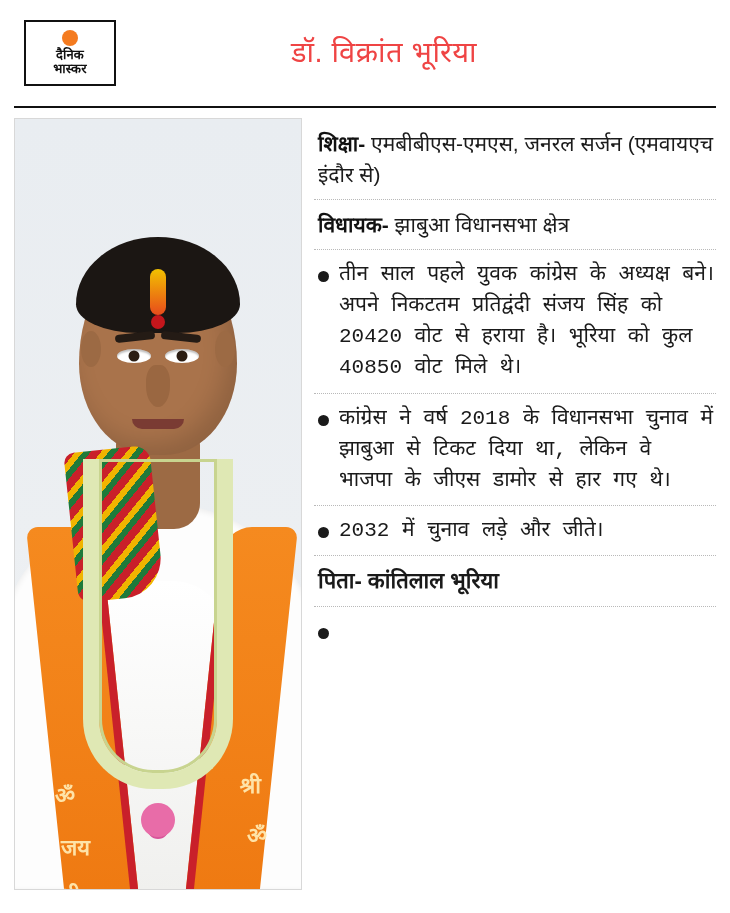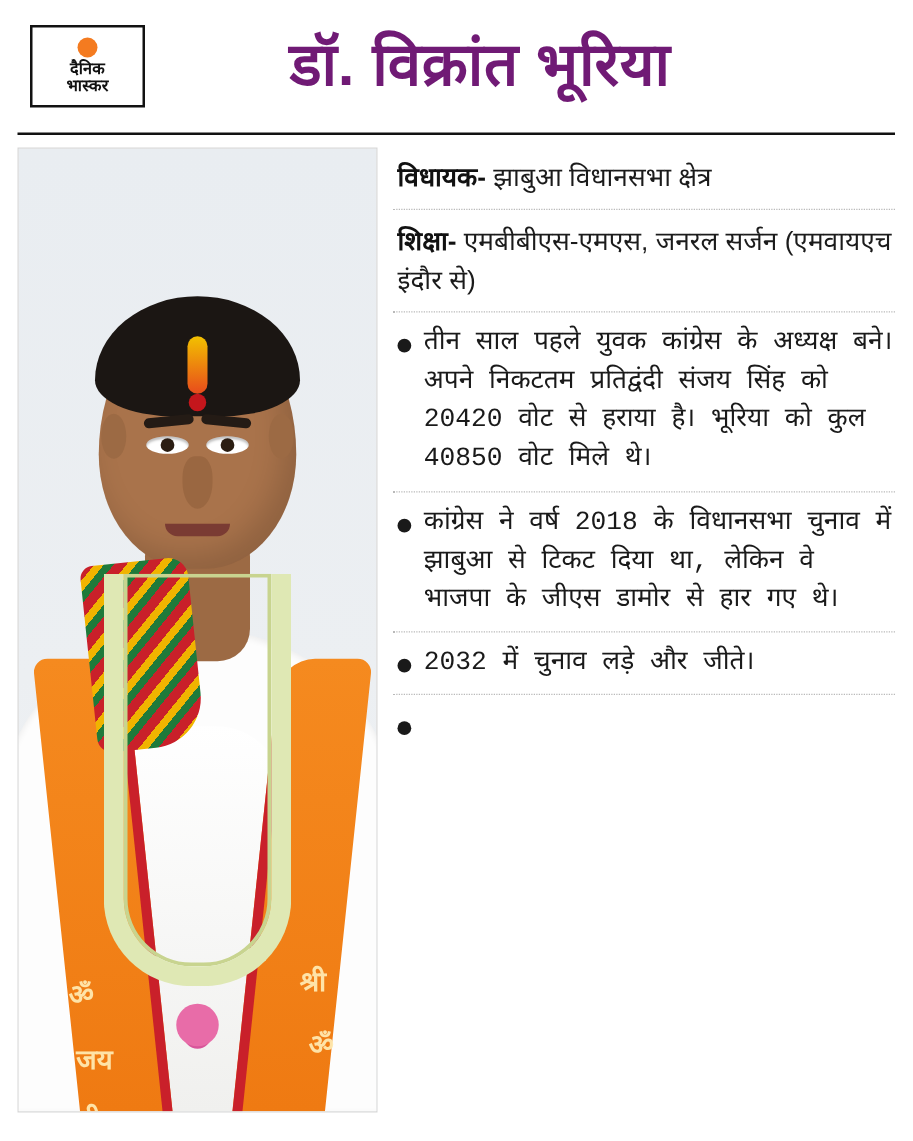--- a/index.html
+++ b/index.html
@@ -55,23 +55,23 @@
   .logo .l1, .logo .l2 {
     font-size: 13px;
     font-weight: bold;
     line-height: 1.05;
     color: #111;
     letter-spacing: 0.2px;
   }
   .title {
     flex: 1 1 auto;
     text-align: center;
-    font-size: 48px;
-    font-weight: bold;
-    color: #701a75;
+    font-size: 29px;
+    font-weight: normal;
+    color: #ef4444;
     letter-spacing: 0.5px;
     padding-right: 70px;
     line-height: 1.1;
   }
   
   .content {
     display: flex;
     flex: 1 1 auto;
     min-height: 0;
     padding-top: 10px;
@@ -287,43 +287,46 @@
         <div class="sym s2">जय</div>
         <div class="sym s3">श्री</div>
         <div class="sym s4">ॐ</div>
         <div class="sym s5">जय</div>
         <div class="sym s6">श्री</div>
       </div>
     </div>
 
     <div class="info-col">
 
+      <div class="row head-row">
+        <span class="lbl">शिक्षा-</span><span class="val"> एमबीबीएस-एमएस, जनरल सर्जन (एमवायएच इंदौर से)</span>
+      </div>
+
       <div class="row">
         <span class="lbl">विधायक-</span><span class="val"> झाबुआ विधानसभा क्षेत्र</span>
-      </div>
-
-      <div class="row head-row">
-        <span class="lbl">शिक्षा-</span><span class="val"> एमबीबीएस-एमएस, जनरल सर्जन (एमवायएच इंदौर से)</span>
       </div>
 
       <div class="bullet-row">
         <span class="dot"></span>
         <span class="bullet-text">तीन साल पहले युवक कांग्रेस के अध्यक्ष बने। अपने निकटतम प्रतिद्वंदी संजय सिंह को 20420 वोट से हराया है। भूरिया को कुल 40850 वोट मिले थे।</span>
       </div>
 
       <div class="bullet-row">
         <span class="dot"></span>
         <span class="bullet-text">कांग्रेस ने वर्ष 2018 के विधानसभा चुनाव में झाबुआ से टिकट दिया था, लेकिन वे भाजपा के जीएस डामोर से हार गए थे।</span>
       </div>
 
       <div class="bullet-row">
         <span class="dot"></span>
         <span class="bullet-text">2032 में चुनाव लड़े और जीते।</span>
       </div>
 
+      <div class="row">
+        <span class="father-label">पिता- कांतिलाल भूरिया</span>
+      </div>
 
       <div class="bullet-row">
         <span class="dot"></span>
       </div>
 
     </div>
   </div>
 </div>
 
 </body></html>

